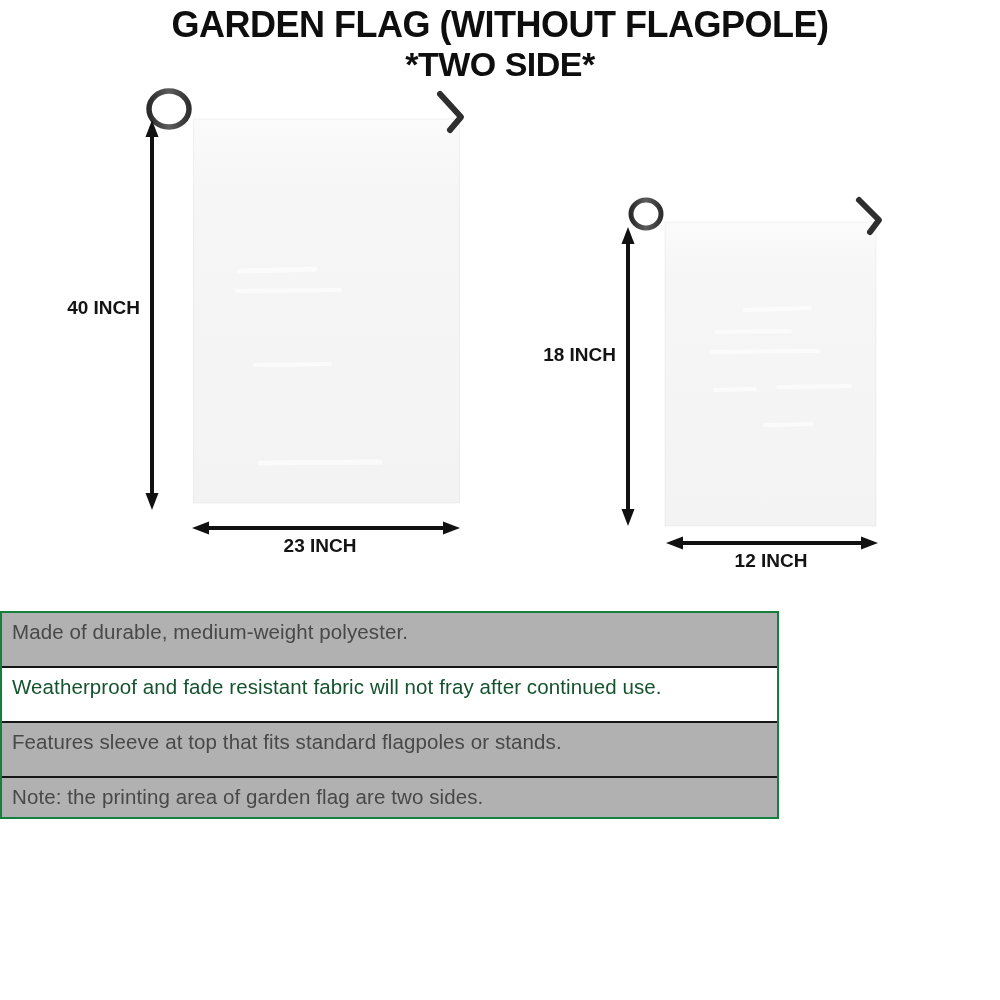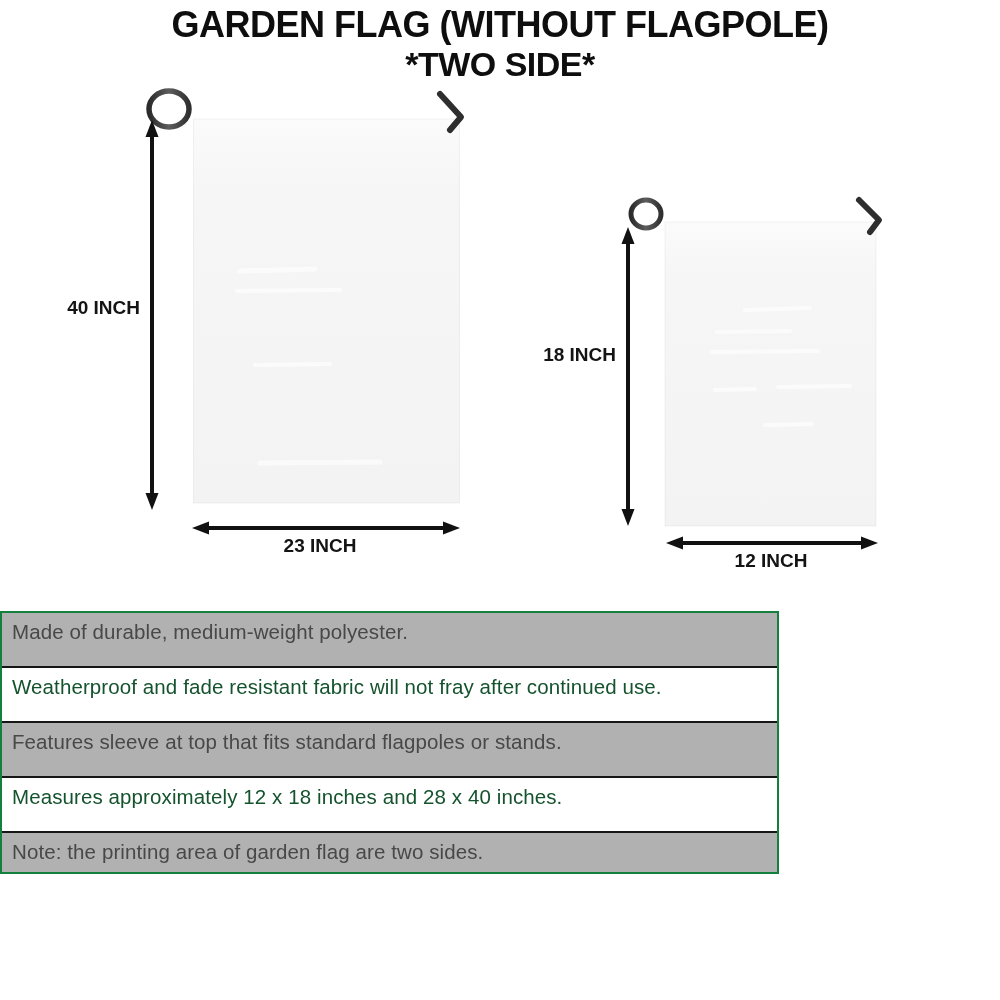--- a/index.html
+++ b/index.html
@@ -159,17 +159,16 @@
 
   <div class="dim-label" id="label-40">40 INCH</div>
   <div class="dim-label" id="label-28">23 INCH</div>
   <div class="dim-label" id="label-18">18 INCH</div>
   <div class="dim-label" id="label-12">12 INCH</div>
 
   <div class="features-table">
     <div class="feature-row shaded">Made of durable, medium-weight polyester.</div>
     <div class="feature-row plain">Weatherproof and fade resistant fabric will not fray after continued use.</div>
     <div class="feature-row shaded">Features sleeve at top that fits standard flagpoles or stands.</div>
-    <div class="feature-row plain">Measures approximately 12 x 18 inches and 28 x 40 inches.</div>
     <div class="feature-row shaded">Note: the printing area of garden flag are two sides.</div>
   </div>
 
 </div>
 
 </body></html>

